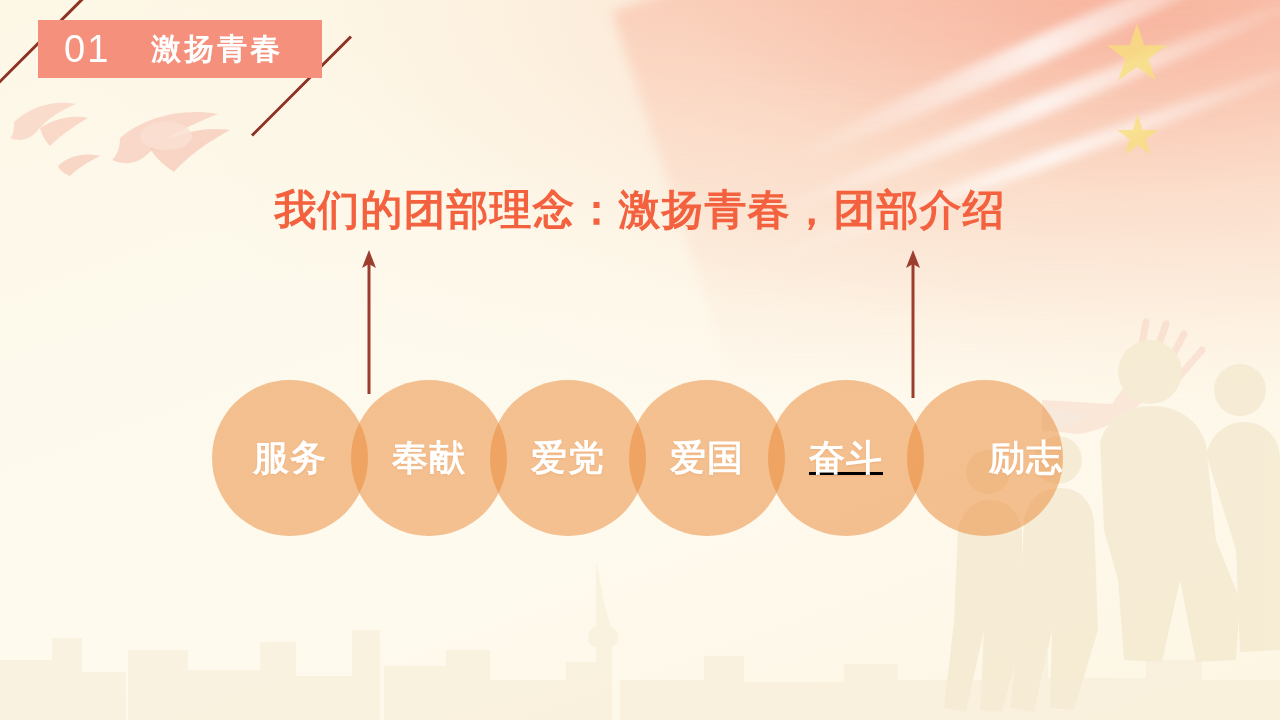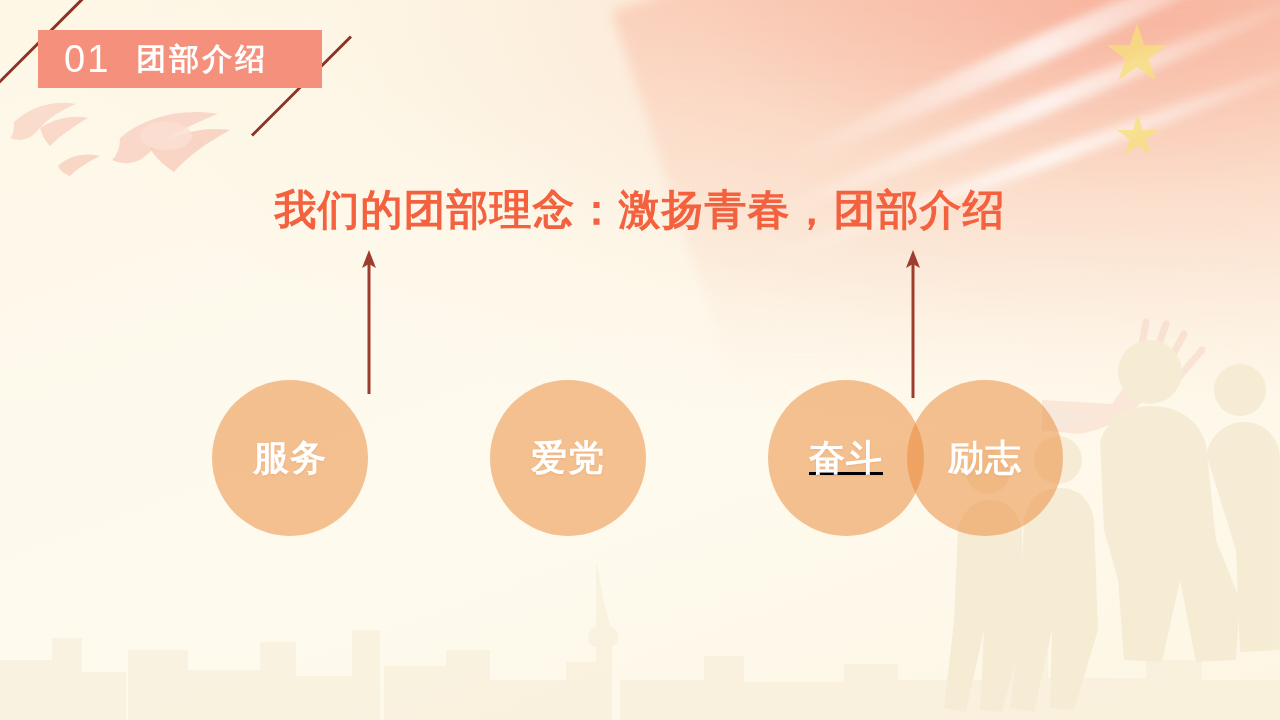--- a/index.html
+++ b/index.html
@@ -77,28 +77,29 @@
   .diag {
     position: absolute;
     height: 0;
     border-top: 3px solid #8d3326;
     transform-origin: left center;
     pointer-events: none;
   }
   #badge {
     position: absolute;
     left: 38px;
-    top: 30px;
+    top: 20px;
     width: 284px;
     height: 58px;
     background: #f4907b;
     display: flex;
     align-items: center;
     padding-left: 26px;
     box-sizing: border-box;
+    gap: 15px;
   }
   #badge .num {
     color: #ffffff;
     font-size: 38px;
     font-weight: 300;
     letter-spacing: 2px;
   }
   #badge .txt {
     color: #ffffff;
     font-size: 30px;
@@ -234,50 +235,56 @@
       <rect x="1146" y="130" width="56" height="60"></rect>
       <rect x="1196" y="150" width="84" height="40"></rect>
     </g>
   </svg>
 
   <div class="diag" style="left:-6px; top:86px; width:140px; transform:rotate(-45deg);"></div>
   <div class="diag" style="left:252px; top:134px; width:140px; transform:rotate(-45deg);"></div>
 
   <div id="badge">
     <span class="num">01</span>
-    <span class="txt">团部介绍</span>
+    <span class="txt">激扬青春</span>
   </div>
 
   <div id="main-title">我们的团部理念：激扬青春，团部介绍</div>
 
   <svg class="arrow" style="left:357px; top:248px; height:146px;" viewBox="0 0 24 146">
     <line x1="12" y1="146" x2="12" y2="14" stroke="#9c3d2e" stroke-width="3"></line>
     <path d="M12 2 L19 20 L12 16 L5 20 Z" fill="#9c3d2e"></path>
   </svg>
 
   <svg class="arrow" style="left:901px; top:248px; height:150px;" viewBox="0 0 24 150">
     <line x1="12" y1="150" x2="12" y2="14" stroke="#9c3d2e" stroke-width="3"></line>
     <path d="M12 2 L19 20 L12 16 L5 20 Z" fill="#9c3d2e"></path>
   </svg>
 
   <div id="circle-row">
 
     <div class="circle" style="left:212px;">
       <span class="label">服务</span>
     </div>
 
+    <div class="circle" style="left:351px;">
+      <span class="label">奉献</span>
+    </div>
 
     <div class="circle" style="left:490px;text-align:right;">
       <span class="label">爱党</span>
     </div>
 
+    <div class="circle" style="left:629px;">
+      <span class="label">爱国</span>
+    </div>
 
     <div class="circle" style="left:768px;text-decoration:underline;">
       <span class="label">奋斗</span>
     </div>
 
-    <div class="circle" style="left:907px;">
+    <div class="circle" style="left:907px;justify-content:flex-end;">
       <span class="label">励志</span>
     </div>
 
   </div>
 
 </div>
 
 </body></html>

